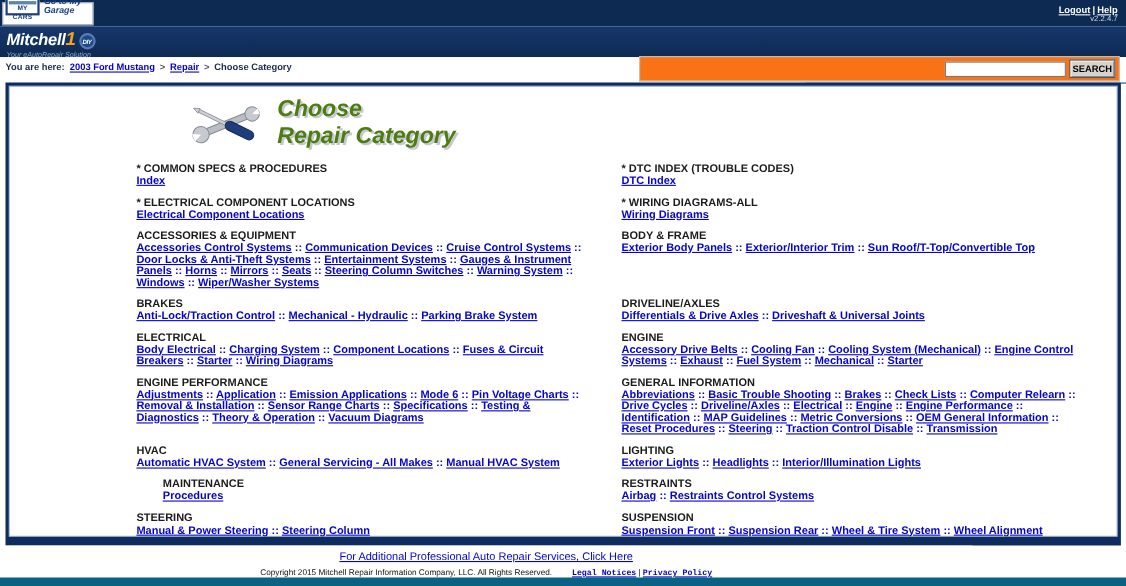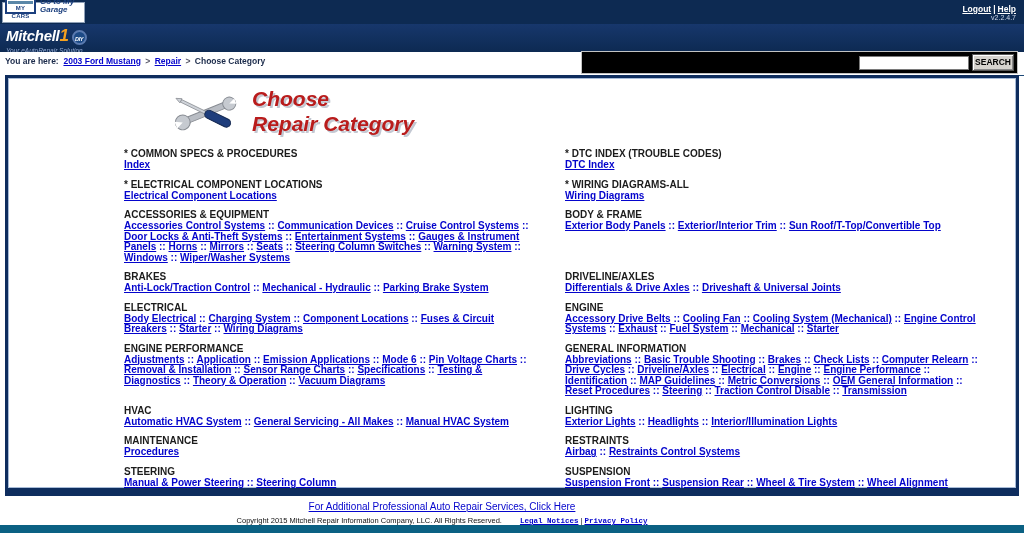--- a/index.html
+++ b/index.html
@@ -41,36 +41,36 @@
          line-height:10px; cursor:pointer; }
   .tab.active { background:#0d2c56; }
   .tab-understrip { position:absolute; right:0; top:25px; width:292px; height:3px; background:#1c4977; }
 
   
   .crumb-row { position:absolute; left:0; top:52px; width:1024px; height:23px; background:#ffffff; }
   .breadcrumb { position:absolute; left:5px; top:4px; font-size:8.5px; font-weight:bold; color:#1a2a4a; }
   .breadcrumb a { color:#0404cc; text-decoration:underline; cursor:pointer; }
   .crumb-sep { color:#555566; padding:0 2px; font-weight:bold; }
   .search-panel { position:absolute; right:6px; top:-1px; width:437px; height:23px;
-                  background:#000000; border:1px solid #c2c2c2; }
+                  background:#f97316; border:1px solid #c2c2c2; }
   .search-input { position:absolute; right:48px; top:4px; width:110px; height:14px;
                   border:1px solid #7a7a7a; font-size:9px; padding:0 2px; }
   .search-button { position:absolute; right:3px; top:2px; width:42px; height:17px;
                    background:#d6d3ce; border:1px solid #555; box-shadow:inset 1px 1px 0 #ffffff, inset -1px -1px 0 #8a8a8a;
                    font-family:"Liberation Sans", sans-serif; font-size:8.5px; font-weight:bold; color:#000;
                    cursor:pointer; line-height:13px; }
 
   
   .main-panel { position:absolute; left:5px; top:75px; width:1014px; height:421px;
                 background:#ffffff; border:3px solid #0e2d5e; border-bottom-width:8px;
                 box-shadow:inset 0 0 0 1px #a8bcd8; }
   .title-block { position:absolute; left:160px; top:9px; display:flex; align-items:flex-start; }
   .tools-icon { width:76px; height:52px; }
   .page-title { margin-left:8px; font-size:21px; font-style:italic; font-weight:bold;
-                color:#b91c1c; line-height:1.18; text-shadow:2px 2px 0 #c3c8d2; }
+                color:#4d7c0f; line-height:1.18; text-shadow:2px 2px 0 #c3c8d2; }
 
   
   .category-grid { position:absolute; left:116px; top:70px; display:grid;
                    grid-template-columns:413px 413px; column-gap:28px; }
   .cat-cell { padding-bottom:8px; }
   .cat-heading { font-size:10px; font-weight:bold; color:#1b1b1b; line-height:11px; margin-bottom:1px; }
   .cat-links { font-size:10px; line-height:10.5px; }
   .cat-link { color:#0404cc; text-decoration:underline; font-weight:bold; cursor:pointer; }
   .sep { color:#0404cc; font-weight:bold; }
 
@@ -212,21 +212,21 @@
         <div class="cat-links"><a class="cat-link">Abbreviations</a><span class="sep"> :: </span><a class="cat-link">Basic Trouble Shooting</a><span class="sep"> :: </span><a class="cat-link">Brakes</a><span class="sep"> :: </span><a class="cat-link">Check Lists</a><span class="sep"> :: </span><a class="cat-link">Computer Relearn</a><span class="sep"> :: </span><a class="cat-link">Drive Cycles</a><span class="sep"> :: </span><a class="cat-link">Driveline/Axles</a><span class="sep"> :: </span><a class="cat-link">Electrical</a><span class="sep"> :: </span><a class="cat-link">Engine</a><span class="sep"> :: </span><a class="cat-link">Engine Performance</a><span class="sep"> :: </span><a class="cat-link">Identification</a><span class="sep"> :: </span><a class="cat-link">MAP Guidelines</a><span class="sep"> :: </span><a class="cat-link">Metric Conversions</a><span class="sep"> :: </span><a class="cat-link">OEM General Information</a><span class="sep"> :: </span><a class="cat-link">Reset Procedures</a><span class="sep"> :: </span><a class="cat-link">Steering</a><span class="sep"> :: </span><a class="cat-link">Traction Control Disable</a><span class="sep"> :: </span><a class="cat-link">Transmission</a></div>
       </div>
       <div class="cat-cell" style="grid-area: 7 / 1;">
         <div class="cat-heading">HVAC</div>
         <div class="cat-links"><a class="cat-link">Automatic HVAC System</a><span class="sep"> :: </span><a class="cat-link">General Servicing - All Makes</a><span class="sep"> :: </span><a class="cat-link">Manual HVAC System</a></div>
       </div>
       <div class="cat-cell" style="grid-area: 7 / 2;">
         <div class="cat-heading">LIGHTING</div>
         <div class="cat-links"><a class="cat-link">Exterior Lights</a><span class="sep"> :: </span><a class="cat-link">Headlights</a><span class="sep"> :: </span><a class="cat-link">Interior/Illumination Lights</a></div>
       </div>
-      <div class="cat-cell" style="grid-area: 8 / 1;">
+      <div class="cat-cell" style="grid-area: 8 / 1; margin-left: 24px;">
         <div class="cat-heading">MAINTENANCE</div>
         <div class="cat-links"><a class="cat-link">Procedures</a></div>
       </div>
       <div class="cat-cell" style="grid-area: 8 / 2;">
         <div class="cat-heading">RESTRAINTS</div>
         <div class="cat-links"><a class="cat-link">Airbag</a><span class="sep"> :: </span><a class="cat-link">Restraints Control Systems</a></div>
       </div>
       <div class="cat-cell" style="grid-area: 9 / 1;">
         <div class="cat-heading">STEERING</div>
         <div class="cat-links"><a class="cat-link">Manual &amp; Power Steering</a><span class="sep"> :: </span><a class="cat-link">Steering Column</a></div>

